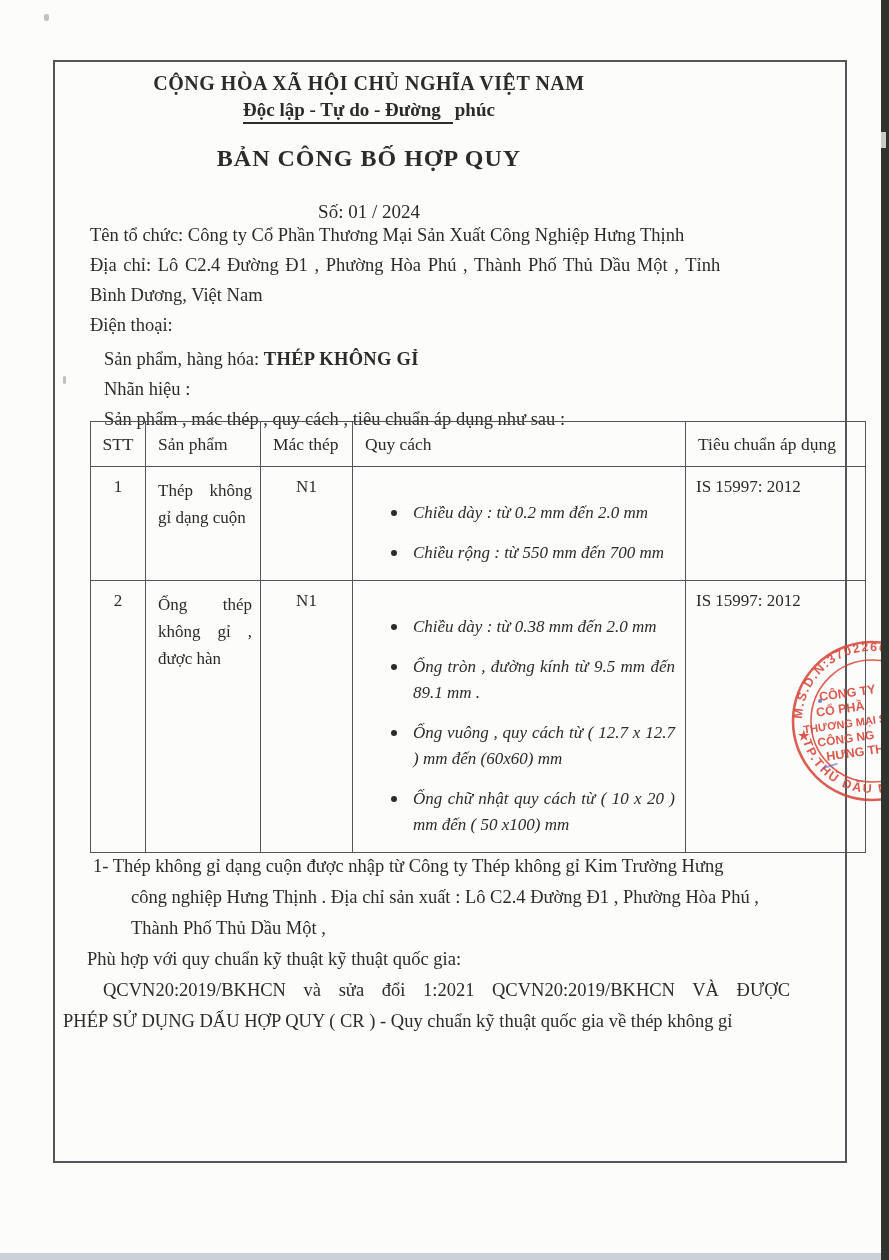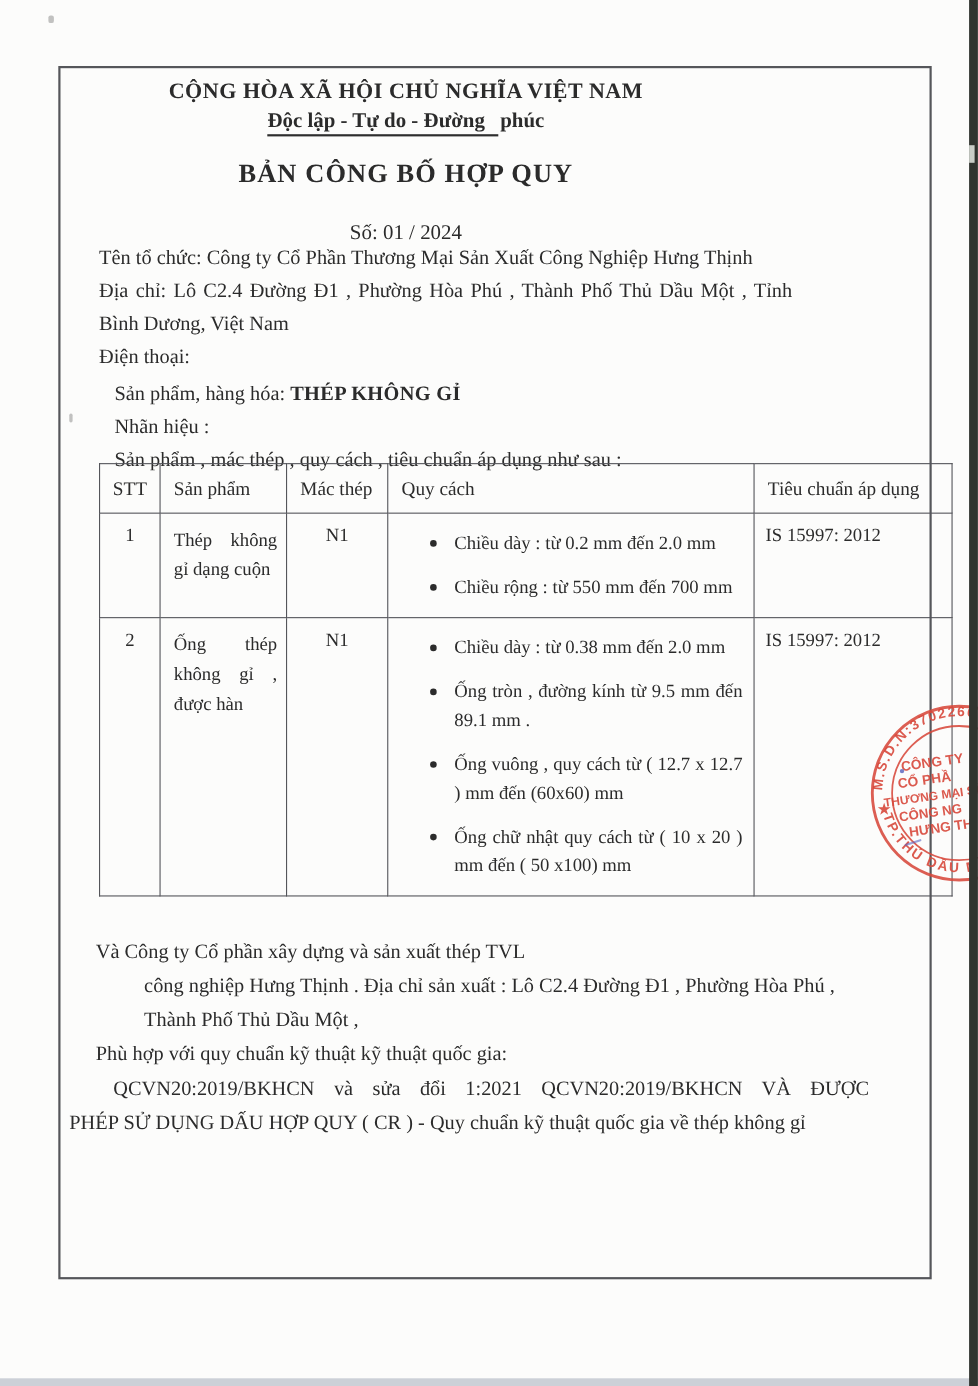--- a/index.html
+++ b/index.html
@@ -28,21 +28,21 @@
   table.spec{
     position:absolute;left:63px;top:421px;width:775px;
     border-collapse:collapse;table-layout:fixed;font-size:17px;margin-left:27px;
   }
   table.spec td{border:1.6px solid #54555a;vertical-align:top;}
   tr.head td{height:40px;vertical-align:middle;font-size:17.5px;padding:2px 6px 2px 12px;}
   td.c-stt{text-align:center;padding-top:10px;}
   tr.head td.c-stt{padding:2px 2px;text-align:center;}
   td.c-sp{padding:10px 8px 0 12px;text-align:justify;line-height:27px;}
   td.c-mt{text-align:center;padding-top:10px;}
-  td.c-qc{padding:4px 10px 0 34px;}
+  td.c-qc{padding:23px 10px 0 34px;font-style:italic;}
   td.c-tc{padding:10px 6px 0 10px;}
   ul.specs{margin:0;padding:0;list-style:none;}
   ul.specs li{
     position:relative;padding-left:26px;margin:10px 0 14px 0;
     text-align:justify;line-height:26px;
   }
   ul.specs li::before{
     content:"";position:absolute;left:4px;top:10px;width:6px;height:6px;
     border-radius:50%;background:#2b2b2b;
   }
@@ -136,21 +136,21 @@
         <li>Ống vuông , quy cách từ ( 12.7 x 12.7 ) mm đến (60x60) mm</li>
         <li>Ống chữ nhật quy cách từ ( 10 x 20 ) mm đến ( 50 x100) mm</li>
       </ul>
     </td>
     <td class="c-tc">IS 15997: 2012</td>
   </tr>
 </tbody>
   </table>
 
 <div class="notes">
-  <div class="n-ind2">Và Công ty Cổ phần xây dựng và sản xuất thép TVL</div>
+  <div class="n-ind1">1- Thép không gỉ dạng cuộn được nhập từ Công ty Thép không gỉ Kim Trường Hưng</div>
   <div class="n-ind3">công nghiệp Hưng Thịnh . Địa chỉ sản xuất : Lô C2.4 Đường Đ1 , Phường Hòa Phú ,</div>
   <div class="n-ind3">Thành Phố Thủ Dầu Một ,</div>
   <div class="n-ind2">Phù hợp với quy chuẩn kỹ thuật kỹ thuật quốc gia:</div>
   <div class="n-wide">QCVN20:2019/BKHCN và sửa đổi 1:2021 QCVN20:2019/BKHCN VÀ ĐƯỢC</div>
   <div>PHÉP SỬ DỤNG DẤU HỢP QUY ( CR ) -  Quy chuẩn kỹ thuật quốc gia về thép không gỉ</div>
 </div>
 
 <div class="stamp-wrap">
   <svg class="stamp-svg" width="200" height="215" viewBox="0 0 200 215">
     <g stroke="#d8493c" fill="none" opacity="0.88">

